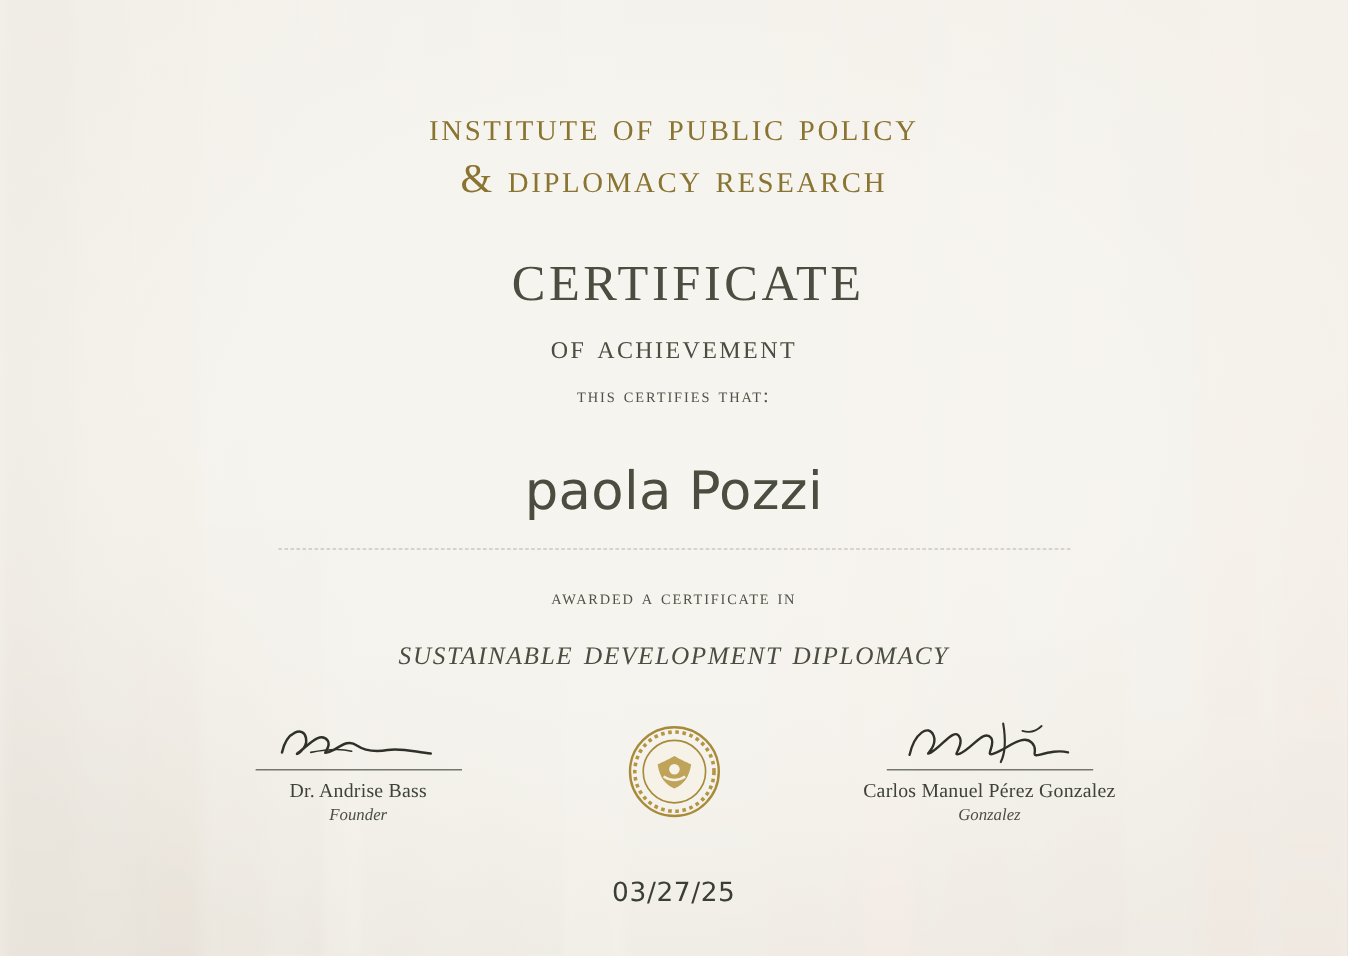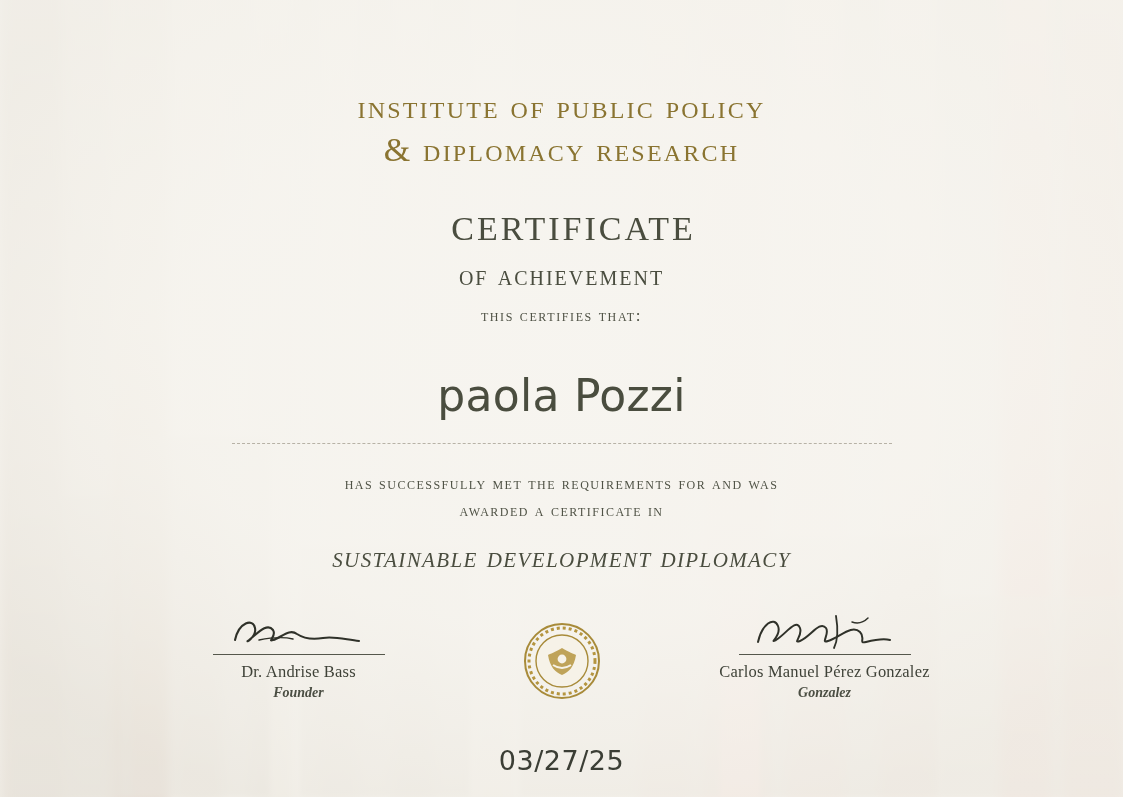--- a/index.html
+++ b/index.html
@@ -76,21 +76,21 @@
     color: #8a7431;
     font-variant: small-caps;
     text-transform: lowercase;
     font-weight: 400;
     max-width: 760px;
   }
   .org-name .l2 { display:block; }
 
   .cert-title {
     margin-top: 24px;
-    font-size: 48px;
+    font-size: 60px;
     letter-spacing: 3px;
     color: #4a4d3f;
     font-variant: small-caps;
     text-transform: lowercase;
     margin-left: 24px;
   }
 
   .cert-sub {
     margin-top: 8px;
     font-size: 29px;
@@ -146,21 +146,21 @@
     text-transform: lowercase;
     font-style: italic;
   }
 
   
   .sign-row {
     margin-top: 34px;
     width: 100%;
     display: flex;
     justify-content: center;
-    align-items: flex-end;
+    align-items: flex-start;
     gap: 84px;
   }
   .sign-block {
     width: 272px;
     display: flex;
     flex-direction: column;
     align-items: center;
   }
   .sig-art {
     height: 44px;
@@ -177,34 +177,33 @@
     margin-top: 7px;
     font-size: 16.5px;
     color: #3f4238;
     letter-spacing: .2px;
   }
   .sign-role {
     margin-top: 3px;
     font-size: 14px;
     font-style: italic;
     color: #4b4e43;
-    font-weight: bold;
   }
 
   .seal {
     width: 86px;
     display: flex;
     justify-content: center;
     align-items: center;
     padding-top: 8px;
   }
 
   .date {
     margin-top: 44px;
-    font-size: 27px;
+    font-size: 22px;
     color: #3b3e35;
     font-family: "DejaVu Sans", sans-serif;
     letter-spacing: .5px;
   }
 </style>
 </head>
 <body>
 
 <div class="certificate">
 
@@ -246,21 +245,20 @@
 
     <div class="cert-title">Certificate</div>
     <div class="cert-sub">of Achievement</div>
     <div class="certifies">This certifies that:</div>
 
     <div class="recipient">paola Pozzi</div>
 
     <div class="rule"></div>
 
     <div class="desc">
-      <span>has successfully met the requirements for and was</span>
       <span class="l2">awarded a certificate in</span>
     </div>
 
     <div class="award-title">Sustainable Development Diplomacy</div>
 
     <div class="sign-row">
 
       <div class="sign-block">
         <div class="sig-art">
           <svg width="160" height="42" viewBox="0 0 160 42" aria-hidden="true">

